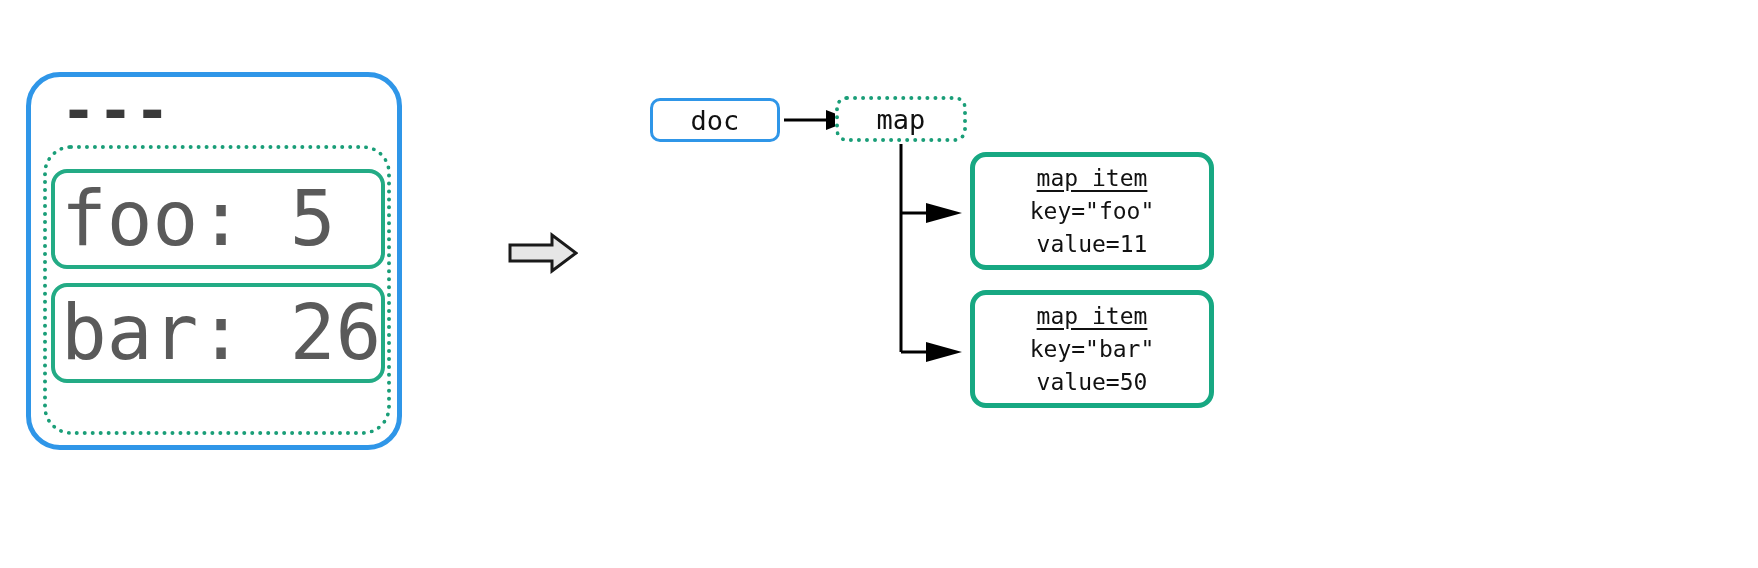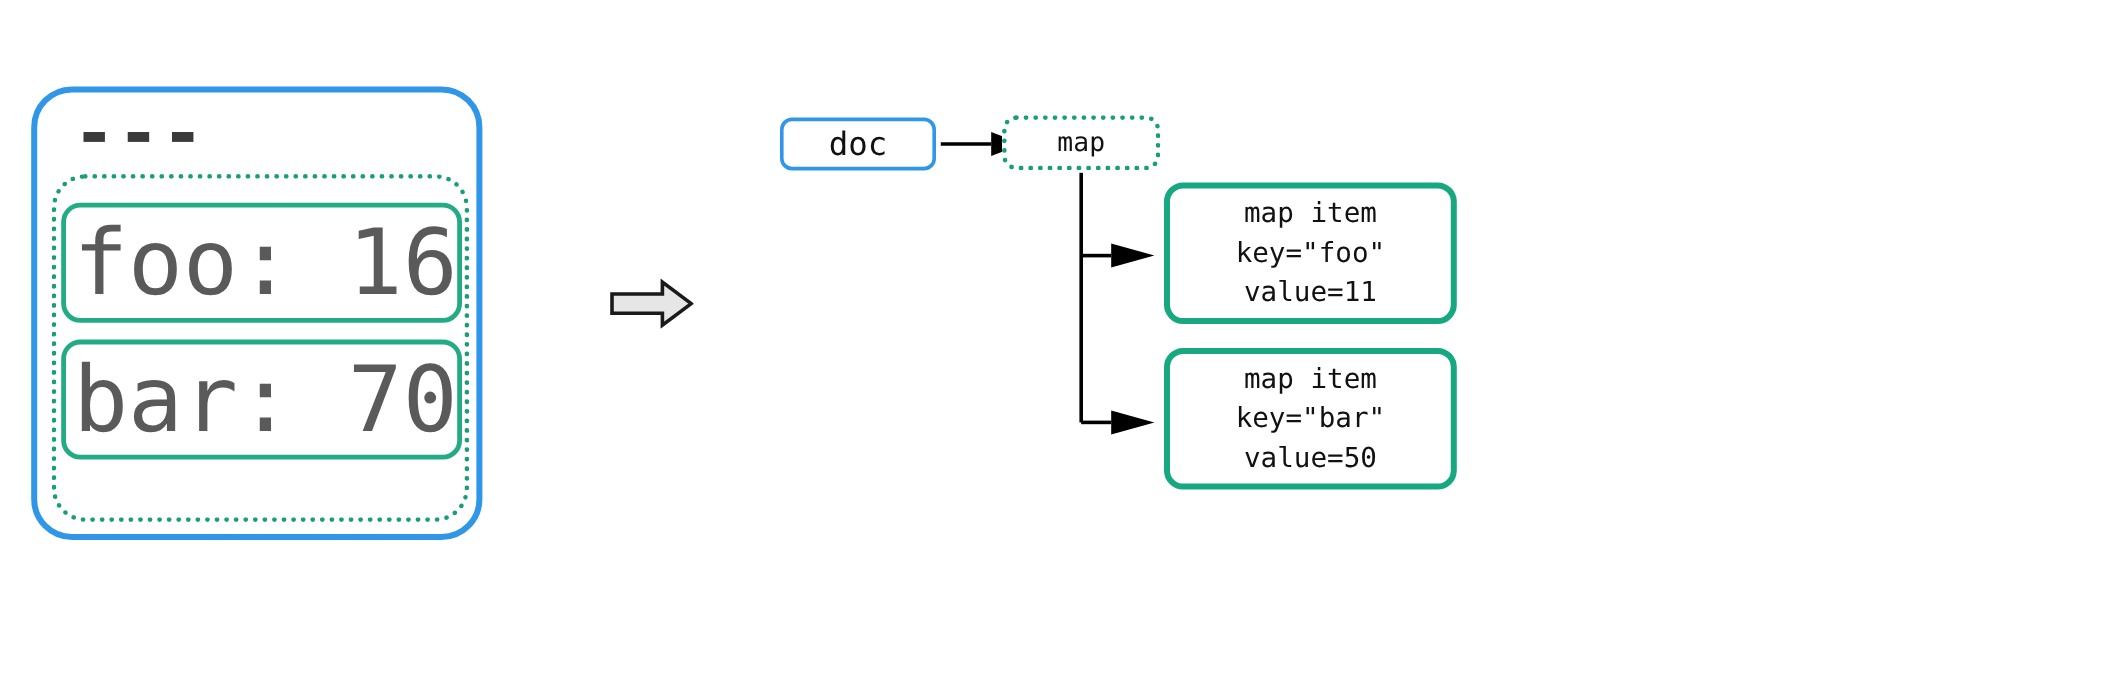--- a/index.html
+++ b/index.html
@@ -119,36 +119,37 @@
     font-size: 27px;
   }
 
   .node-map {
     left: 835px;
     top: 96px;
     width: 132px;
     height: 46px;
     border: 4px dotted #1a9e78;
     border-radius: 12px;
-    font-size: 22px;
+    font-size: 27px;
   }
 
   .node-item {
     left: 970px;
     width: 244px;
     height: 118px;
     border: 5px solid #17a882;
     border-radius: 16px;
     font-size: 23px;
     line-height: 33px;
   }
   .node-item.i1 { top: 152px; }
   .node-item.i2 { top: 290px; }
 
   .item-title {
+    text-decoration: underline;
     text-underline-offset: 4px;
     white-space: pre;
   }
   .item-line { white-space: pre; }
 
   .edges {
     position: absolute;
     left: 0;
     top: 0;
     width: 1758px;
@@ -161,25 +162,25 @@
 
 <div id="stage">
 
   <div class="doc-outer">
 
     <div class="doc-marker">---</div>
 
     <div class="map-outer">
 
       <div class="pair-box p1">
-        <div class="pair-text">foo: 16</div>
+        <div class="pair-text">foo: 5</div>
       </div>
 
       <div class="pair-box p2">
-        <div class="pair-text">bar: 70</div>
+        <div class="pair-text">bar: 26</div>
       </div>
 
     </div>
   </div>
 
   <div class="big-arrow">
     <svg width="70" height="42" viewBox="0 0 70 42">
       <polygon points="2,13 44,13 44,3 68,21 44,39 44,29 2,29" fill="#e6e6e6" stroke="#1a1a1a" stroke-width="3" stroke-linejoin="miter"></polygon>
     </svg>
   </div>

